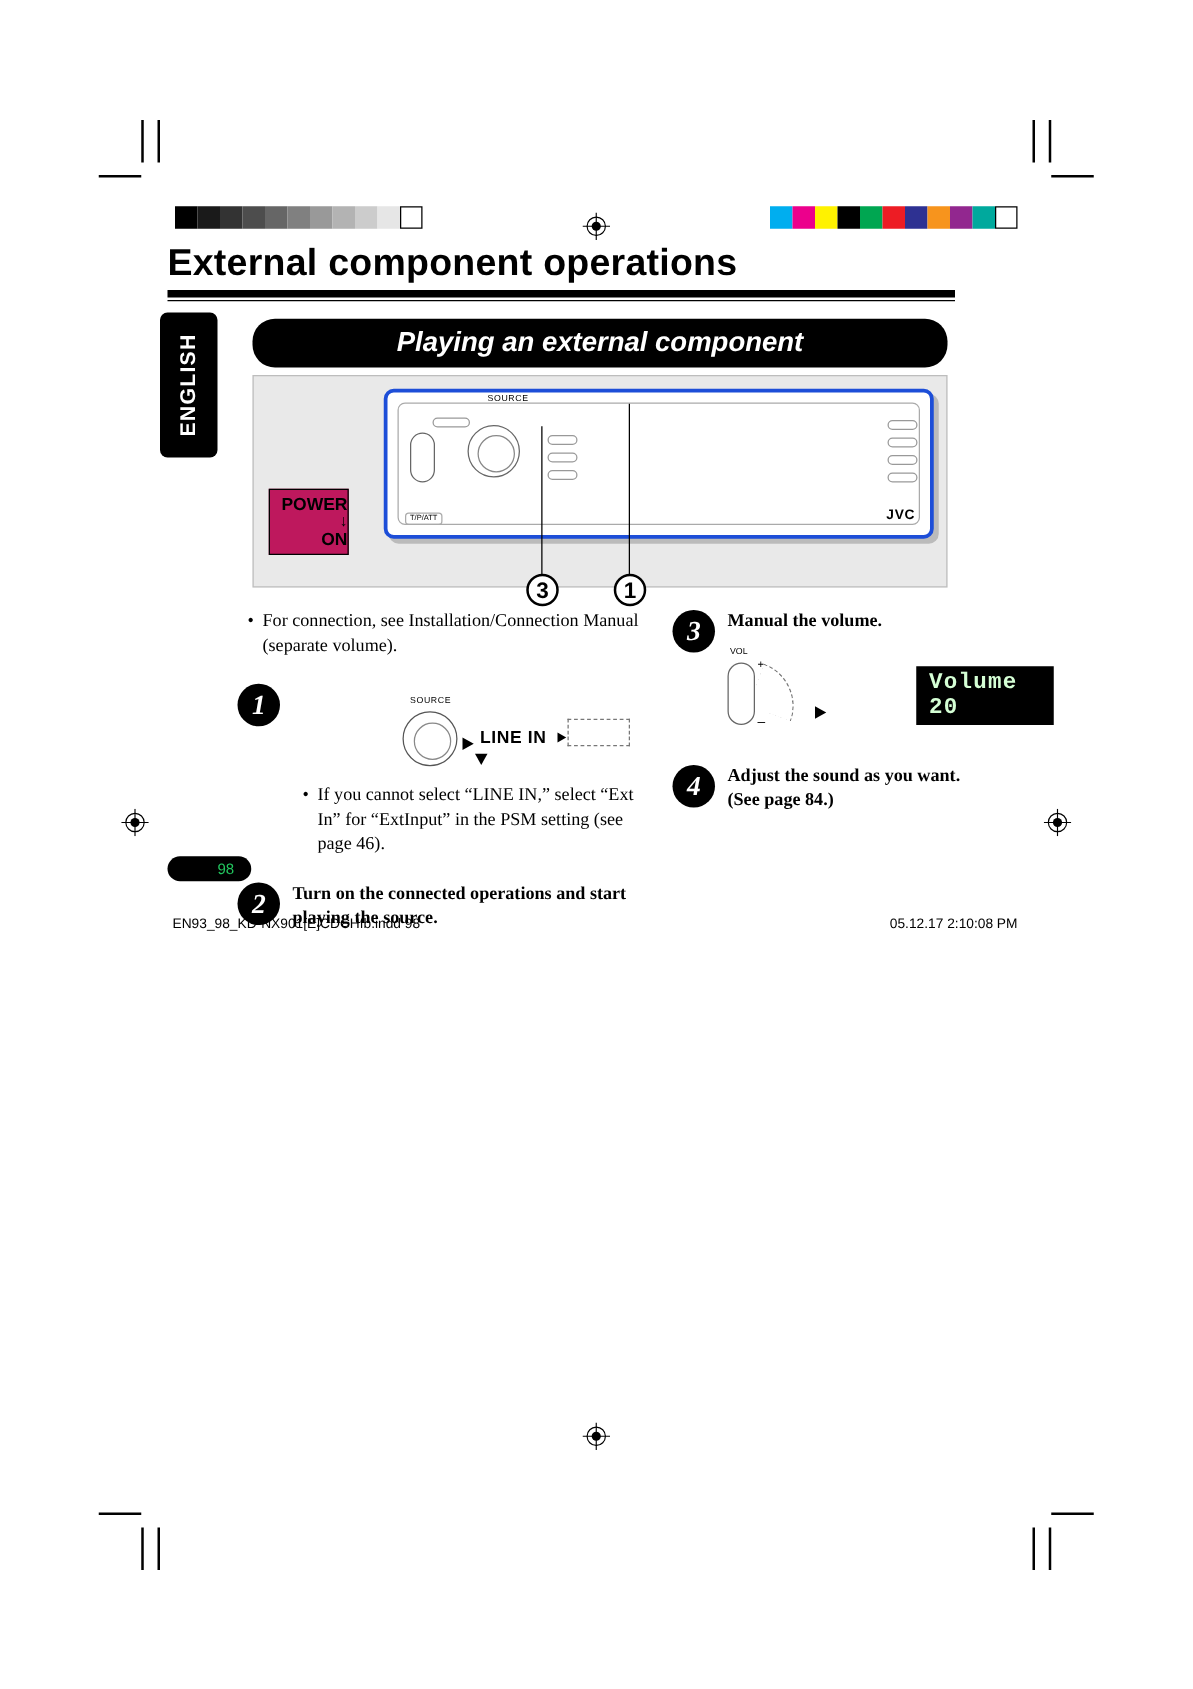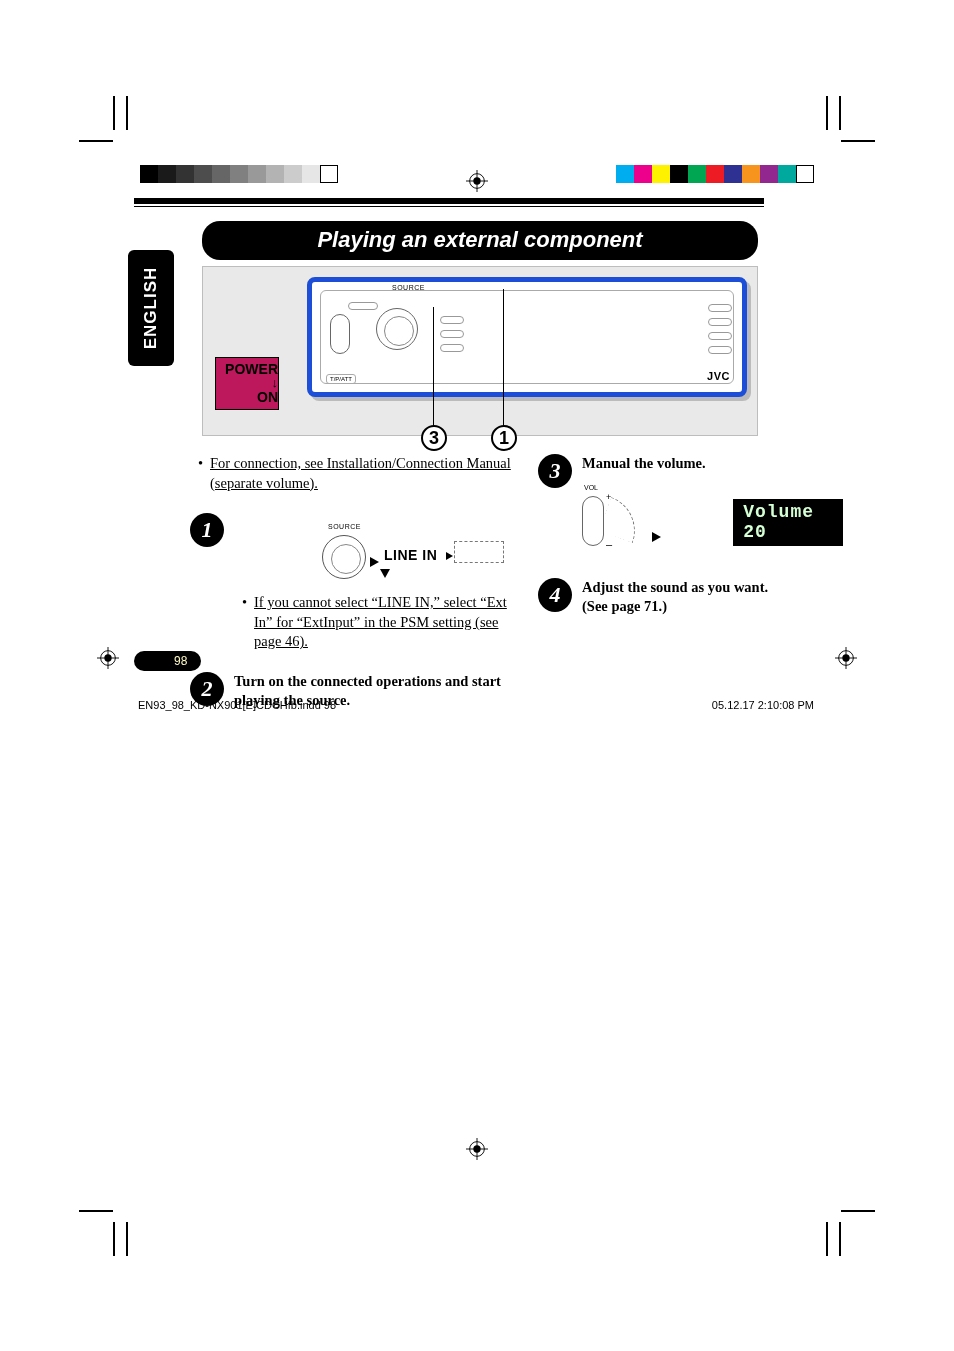--- a/index.html
+++ b/index.html
@@ -86,21 +86,21 @@
     height: 170px;
     background: #e9e9e9;
     position: relative;
     border: 1px solid #bdbdbd;
   }
   .stereo {
     position: absolute;
     left: 104px; top: 10px;
     width: 440px; height: 120px;
     background: #fff;
-    border: 5px solid #1d4ed8;
+    border: 3px solid #1d4ed8;
     border-radius: 8px;
     box-shadow: 4px 4px 0 #bbb;
   }
   .stereo .inner {
     position: absolute; inset: 8px;
     border: 1px solid #aaa; border-radius: 6px;
   }
   .source-lbl {
     position: absolute; left: 80px; top: 2px;
     font: 7px Arial, sans-serif; letter-spacing: 0.5px;
@@ -175,21 +175,21 @@
     margin-top: 18px;
     margin-left: 56px;
     display: flex;
     gap: 24px;
     width: 630px;
     font-size: 14.5px;
     line-height: 1.35;
   }
   .col { flex: 1 1 0; }
   .intro { margin-bottom: 6px; }
-  .bullet { margin-left: 8px; padding-left: 12px; position: relative; text-decoration: underline; }
+  .bullet { margin-left: 8px; padding-left: 12px; position: relative; }
   .bullet::before { content: "•"; position: absolute; left: 0; top: 0; }
 
   .stepnum {
     display: inline-flex;
     width: 34px; height: 34px;
     background: #000; color: #fff;
     border-radius: 50%;
     font: 700 italic 22px/34px "Times New Roman", serif;
     align-items: center; justify-content: center;
     vertical-align: middle;
@@ -253,21 +253,21 @@
     border-radius: 0 36px 0 0;
     transform: rotate(20deg);
   }
   .varr { position:absolute; left: 70px; top: 40px; }
   .s3row { margin-top: 14px; display:flex; align-items:center; gap: 20px; }
 
   
   .pn-badge {
     position: absolute;
     left: 0; bottom: 40px;
-    background: #000; color: #fef9c3;
+    background: #000; color: #22c55e;
     font: 12px Arial, sans-serif;
     padding: 3px 14px 3px 40px;
     border-radius: 10px 10px 10px 10px;
   }
 
   .footer {
     position: absolute;
     left: 0; bottom: 0;
     width: 684px;
     display: flex; justify-content: space-between;
@@ -358,20 +358,21 @@
     <span style="background: rgb(0, 169, 157); border: none;"></span>
     <span style="background: rgb(255, 255, 255); border: 1px solid rgb(0, 0, 0);"></span>
   </div>
 
 <div class="page">
 
   <div class="eng-tab">
     <span>ENGLISH</span>
   </div>
 
+  <div class="title">External component operations</div>
   <div class="title-rule-thick"></div>
   <div class="title-rule-thin"></div>
 
   <div class="pill">Playing an external component</div>
 
   <div class="illus">
     <div class="stereo">
       <div class="inner"></div>
       <span class="source-lbl">SOURCE</span>
       <div class="smalldial"></div>
@@ -449,21 +450,21 @@
             </div>
             <span class="voldisp">Volume 20</span>
           </div>
         </div>
       </div>
 
       <div class="step">
         <span class="stepnum">4</span>
         <div class="body">
           <p class="h">Adjust the sound as you want.</p>
-          <p class="h">(See page 71.)</p>
+          <p class="h">(See page 84.)</p>
         </div>
       </div>
     </div>
   </div>
 
   <div class="pn-badge">
     <span>98</span>
   </div>
 
   <div class="footer">

